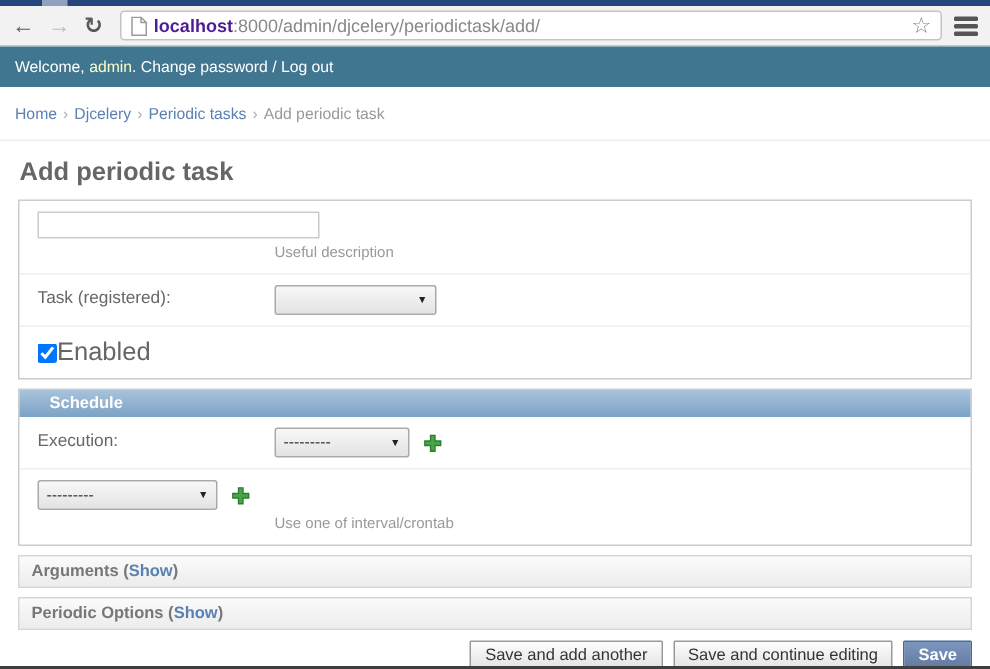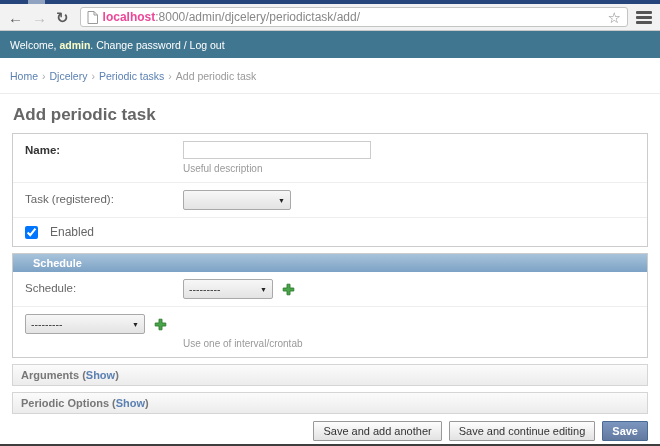--- a/index.html
+++ b/index.html
@@ -11,31 +11,31 @@
   .tab-strip { height:4px; background:#26457c; position:relative; }
   .tab-strip .tab-notch { position:absolute; left:28px; top:0; width:17px; height:4px; background:#8fa3c0; }
   .toolbar { height:27px; background:#f2f2f2; border-bottom:1px solid #c9c9c9;
              display:flex; align-items:center; padding:0 8px; }
   .nav-btn { font-size:15px; font-weight:bold; color:#5a5a5a; margin-right:9px; cursor:pointer; line-height:1; }
   .nav-btn.disabled { color:#bcbcbc; }
   .reload { font-size:15px; }
   .omnibox { flex:1; height:20px; background:#fff; border:1px solid #c4c4c4; border-radius:3px;
              display:flex; align-items:center; padding:0 6px; margin:0 8px 0 2px; }
   .omnibox .url { font-size:12px; color:#888; margin-left:5px; white-space:nowrap; overflow:hidden; }
-  .omnibox .url b { color:#ec4899; font-weight:bold; }
+  .omnibox .url b { color:#4c1d95; font-weight:bold; }
   .star { margin-left:auto; font-size:15px; color:#8a8a8a; cursor:pointer; line-height:1; }
   .menu-btn { width:16px; display:flex; flex-direction:column; gap:2px; cursor:pointer; }
   .menu-btn span { display:block; height:3px; background:#555; border-radius:1px; }
 
   
   .dj-header { height:27px; background:#417690; display:flex; align-items:center;
                justify-content:space-between; padding:0 10px; }
   .branding { color:#f4f379; font-size:15px; font-weight:bold; }
   .user-tools { color:#fff; font-size:10.5px; }
-  .user-tools b { font-weight:bold; color:#fdfdc9; }
+  .user-tools b { font-weight:normal; color:#fdfdc9; }
   .user-tools a { color:#fff; text-decoration:none; cursor:pointer; }
 
   
   .breadcrumbs { height:36px; background:#fff; border-bottom:1px solid #ececec;
                  display:flex; align-items:center; padding:0 10px; font-size:10.5px; color:#999; }
   .breadcrumbs a { color:#5b80b2; text-decoration:none; cursor:pointer; }
   .breadcrumbs .sep { margin:0 4px; color:#aaa; }
 
   
   .content { padding:0 12px; }
@@ -54,21 +54,21 @@
 
   .fake-select { display:inline-flex; align-items:center; justify-content:space-between;
                  height:20px; border:1px solid #a9a9a9; border-radius:2px; padding:0 5px;
                  background:linear-gradient(#f7f7f7,#e3e3e3); font-size:10.5px; color:#333;
                  cursor:pointer; vertical-align:middle; }
   .fake-select .arrow { font-size:7px; color:#222; margin-left:8px; }
   .sel-registered { width:108px; }
   .sel-interval { width:90px; }
   .sel-crontab { width:120px; }
 
-  .checkbox-row label { color:#666; font-size:12px; margin-left:12px; vertical-align:middle; }
+  .checkbox-row label { color:#666; font-size:17px; margin-left:0; vertical-align:middle; }
   .checkbox-row input { vertical-align:middle; width:13px; height:13px; }
 
   .module.schedule { margin-top:6px; }
   .module-h2 { background:linear-gradient(#a8c3db,#7ca2c5); color:#fff; font-size:11px;
                font-weight:bold; padding:3px 20px; }
   .add-icon { display:inline-block; margin-left:9px; vertical-align:middle; cursor:pointer; line-height:0; }
 
   .collapsed-bar { margin-top:6px; border:1px solid #d5d5d5; background:linear-gradient(#fbfbfb,#ececec);
                    padding:4px 8px; font-size:11px; font-weight:bold; color:#777; }
   .collapsed-bar a { color:#5b80b2; text-decoration:none; cursor:pointer; }
@@ -128,38 +128,38 @@
     <a>Periodic tasks</a>
     <span class="sep">›</span>
     <span>Add periodic task</span>
   </div>
 
   <div class="content">
     <h1 class="page-title">Add periodic task</h1>
 
     <div class="module">
       <div class="form-row">
-        <label class="field-label required">Name:</label><input class="text-input input-name" type="text" style="">
+        <input class="text-input input-name" type="text" style="">
         <div class="help">Useful description</div>
       </div>
       <div class="form-row">
         <label class="field-label">Task (registered):</label><span class="fake-select sel-registered">
             <span></span>
             <span class="arrow">▼</span>
           </span>
       </div>
       <div class="form-row checkbox-row">
         <input type="checkbox" checked="checked" style=""><label>Enabled</label>
       </div>
     </div>
 
     <div class="module schedule">
       <div class="module-h2">Schedule</div>
       <div class="form-row">
-        <label class="field-label">Schedule:</label><span class="fake-select sel-interval">
+        <label class="field-label">Execution:</label><span class="fake-select sel-interval">
             <span>---------</span>
             <span class="arrow">▼</span>
           </span><span class="add-icon"><svg width="13" height="13" viewBox="0 0 13 13">
               <path d="M5 1.2h3v3.8h3.8v3H8v3.8H5V8H1.2V5H5z" fill="#4aa54a" stroke="#2e7d2e" stroke-width="0.9"></path>
             </svg></span>
       </div>
       <div class="form-row">
         <span class="fake-select sel-crontab">
             <span>---------</span>
             <span class="arrow">▼</span>

